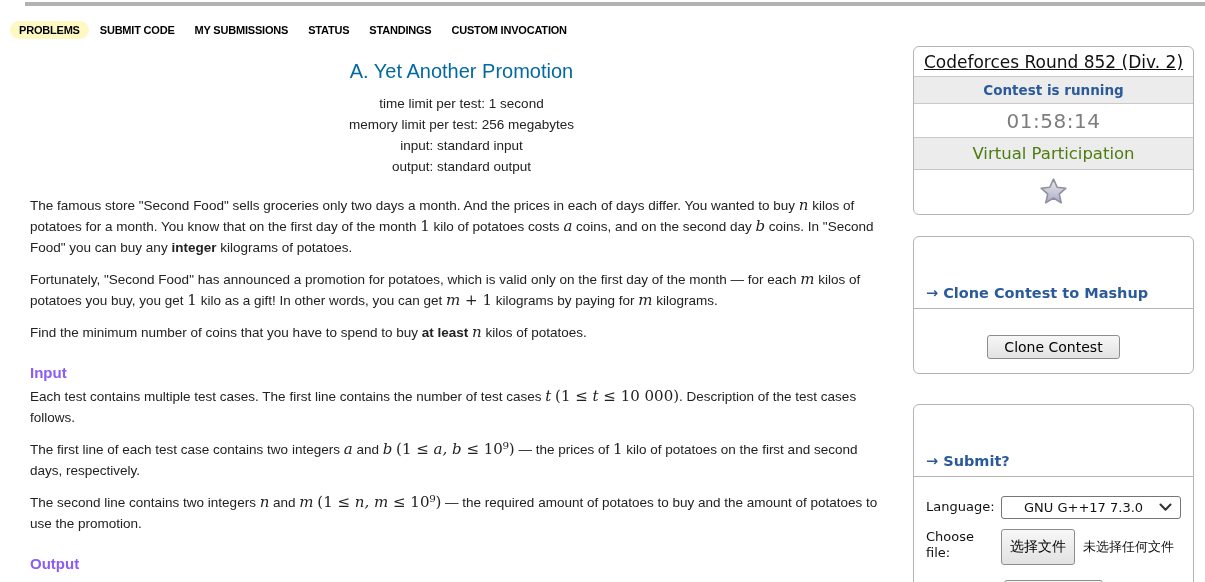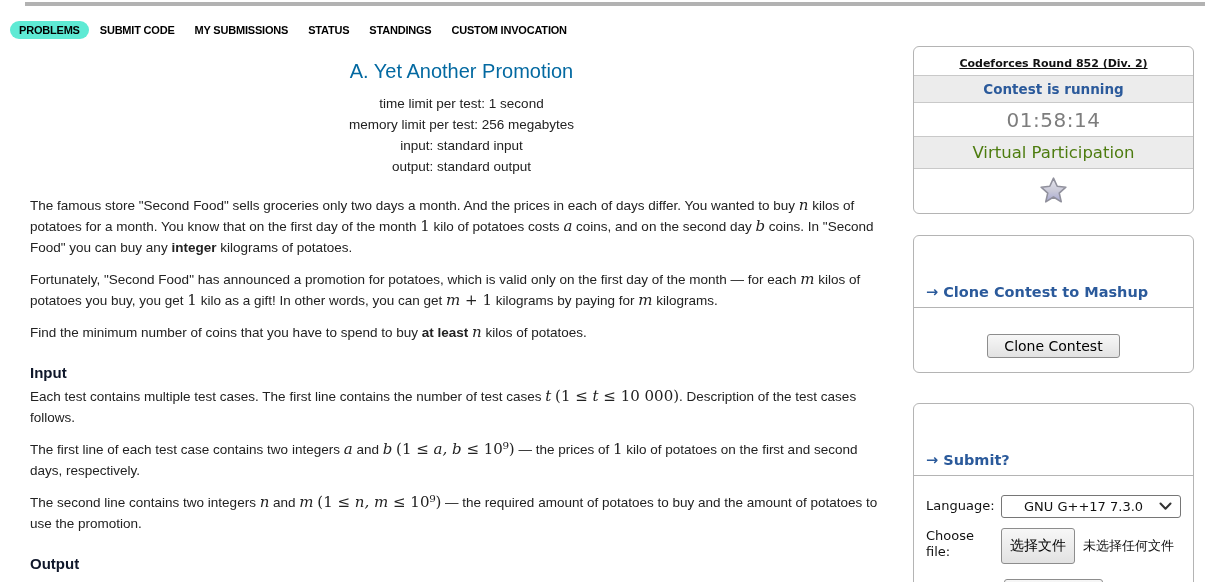--- a/index.html
+++ b/index.html
@@ -16,46 +16,46 @@
   
   .top-rule { position: absolute; top: 2px; left: 25px; right: 0; height: 4px; background: #b2b2b2; }
 
   
   .tabs { position: absolute; top: 21px; left: 10px; display: flex; align-items: center; gap: 2px; }
   .tab {
     font-size: 11px; font-weight: bold; letter-spacing: -0.2px;
     color: #000; padding: 3px 9px; border-radius: 9px; cursor: pointer;
     white-space: nowrap;
   }
-  .tab.active { background: #5eead4; }
+  .tab.active { background: #fef9c3; }
 
   
   .problem { position: absolute; top: 60px; left: 30px; width: 863px; }
   .p-header { text-align: center; }
   .p-title { font-size: 20px; color: #0369a1; margin-top: 0; }
   .limit-line { font-size: 13.5px; line-height: 21px; color: #222; }
   #limits { margin-top: 10px; }
   .sec p { font-size: 13.5px; line-height: 21px; margin: 11px 0 0; color: #222; }
   .sec:first-child p:first-child { margin-top: 18px; }
-  .sec-h { font-size: 15px; font-weight: bold; color: #0f172a; margin: 20px 0 0; line-height: 20px; }
+  .sec-h { font-size: 15px; font-weight: bold; color: #8b5cf6; margin: 20px 0 0; line-height: 20px; }
   .sec-h + p { margin-top: 3px; }
   .math { font-family: "DejaVu Serif", serif; font-style: italic; font-size: 15px; line-height: 0; }
   .mathn { font-family: "DejaVu Serif", serif; font-style: normal; font-size: 15px; line-height: 0; }
   .bold { font-weight: bold; }
 
   
   .sidebar { position: absolute; top: 46px; left: 913px; width: 281px; font-family: "DejaVu Sans", sans-serif; }
   .box { border: 1px solid #b4b4b4; border-radius: 6px; background: #fff; overflow: hidden; }
   .contest-box { margin-bottom: 21px; }
   .clone-box { margin-bottom: 30px; }
 
   .row { text-align: center; border-top: 1px solid #c9c9c9; padding: 4px 6px; }
   .row:first-child { border-top: none; }
   .contest-link-row { padding: 5px 6px 4px; }
-  .contest-link { font-size: 11px; font-weight: bold; color: #111; text-decoration: underline; cursor: pointer; text-align: center; }
+  .contest-link { font-size: 17px; font-weight: normal; color: #111; text-decoration: underline; cursor: pointer; text-align: center; }
   .status-row { background: #ececec; font-size: 13.5px; font-weight: bold; color: #2b5a9b; padding: 5px 6px; }
   .timer-row { font-size: 20px; color: #7d7d7d; padding: 5px 6px 4px; letter-spacing: 0.5px; }
   .mode-row { background: #ececec; font-size: 16.5px; color: #4d7c0f; padding: 6px; }
   .star-row { padding: 8px 6px 6px; }
   .star { display: inline-block; cursor: pointer; line-height: 0; }
 
   .box-head { padding: 6px 12px 7px; font-size: 14.5px; font-weight: bold; color: #2b5a9b; border-bottom: 1px solid #b4b4b4; margin-top: 42px; }
   .box-body { padding: 13px 12px 14px; font-size: 13px; color: #111; }
   .center { text-align: center; }
   .clone-text { font-size: 13px; }

